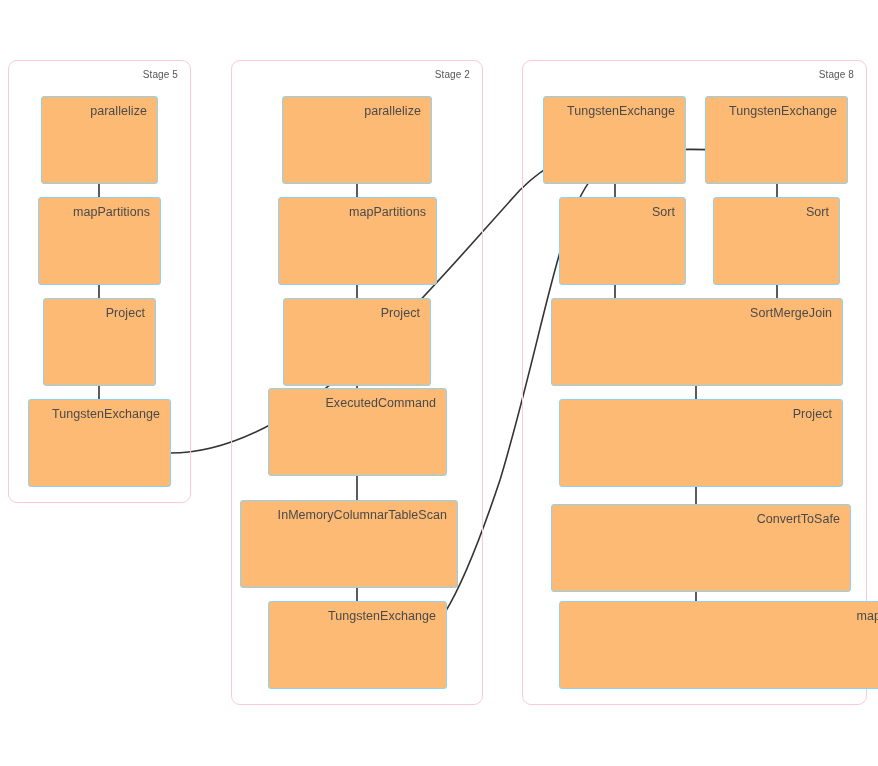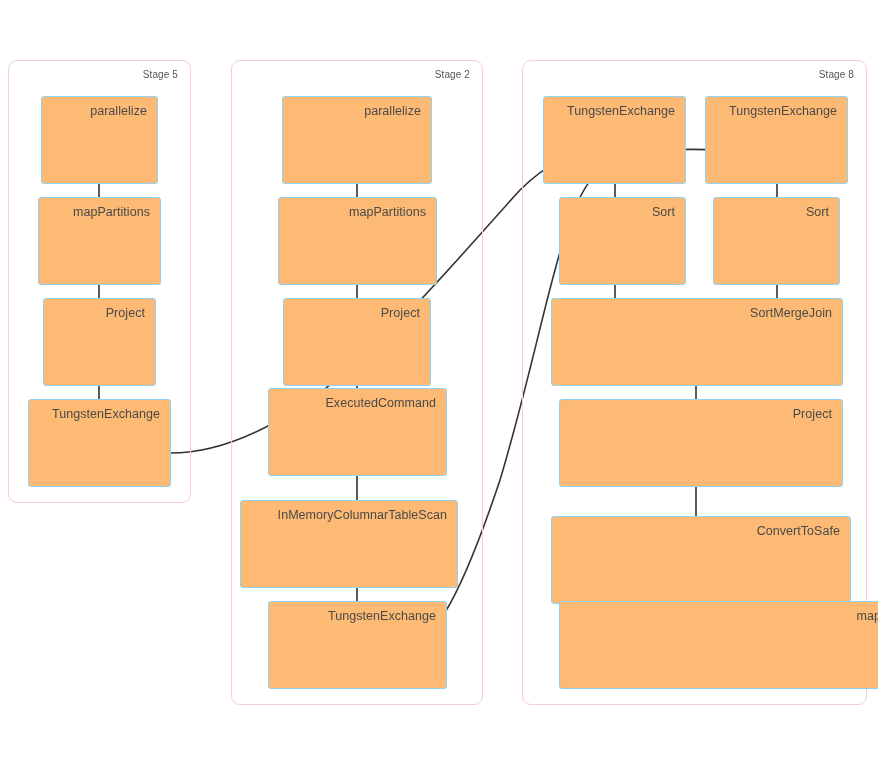--- a/index.html
+++ b/index.html
@@ -184,20 +184,20 @@
       </div>
       <div class="op" style="left: 713px; top: 197px; width: 127px; height: 88px;">
         <div class="op-label">Sort</div>
       </div>
       <div class="op" style="left: 551px; top: 298px; width: 292px; height: 88px;">
         <div class="op-label">SortMergeJoin</div>
       </div>
       <div class="op" style="left: 559px; top: 399px; width: 284px; height: 88px;">
         <div class="op-label">Project</div>
       </div>
-      <div class="op" style="left: 551px; top: 516px; width: 300px; height: 88px;">
+      <div class="op" style="left: 551px; top: 504px; width: 300px; height: 88px;">
         <div class="op-label">ConvertToSafe</div>
       </div>
       <div class="op" style="left: 559px; top: 601px; width: 333px; height: 88px;">
         <div class="op-label">map</div>
       </div>
     </div>
 </div>
 
 </body></html>

